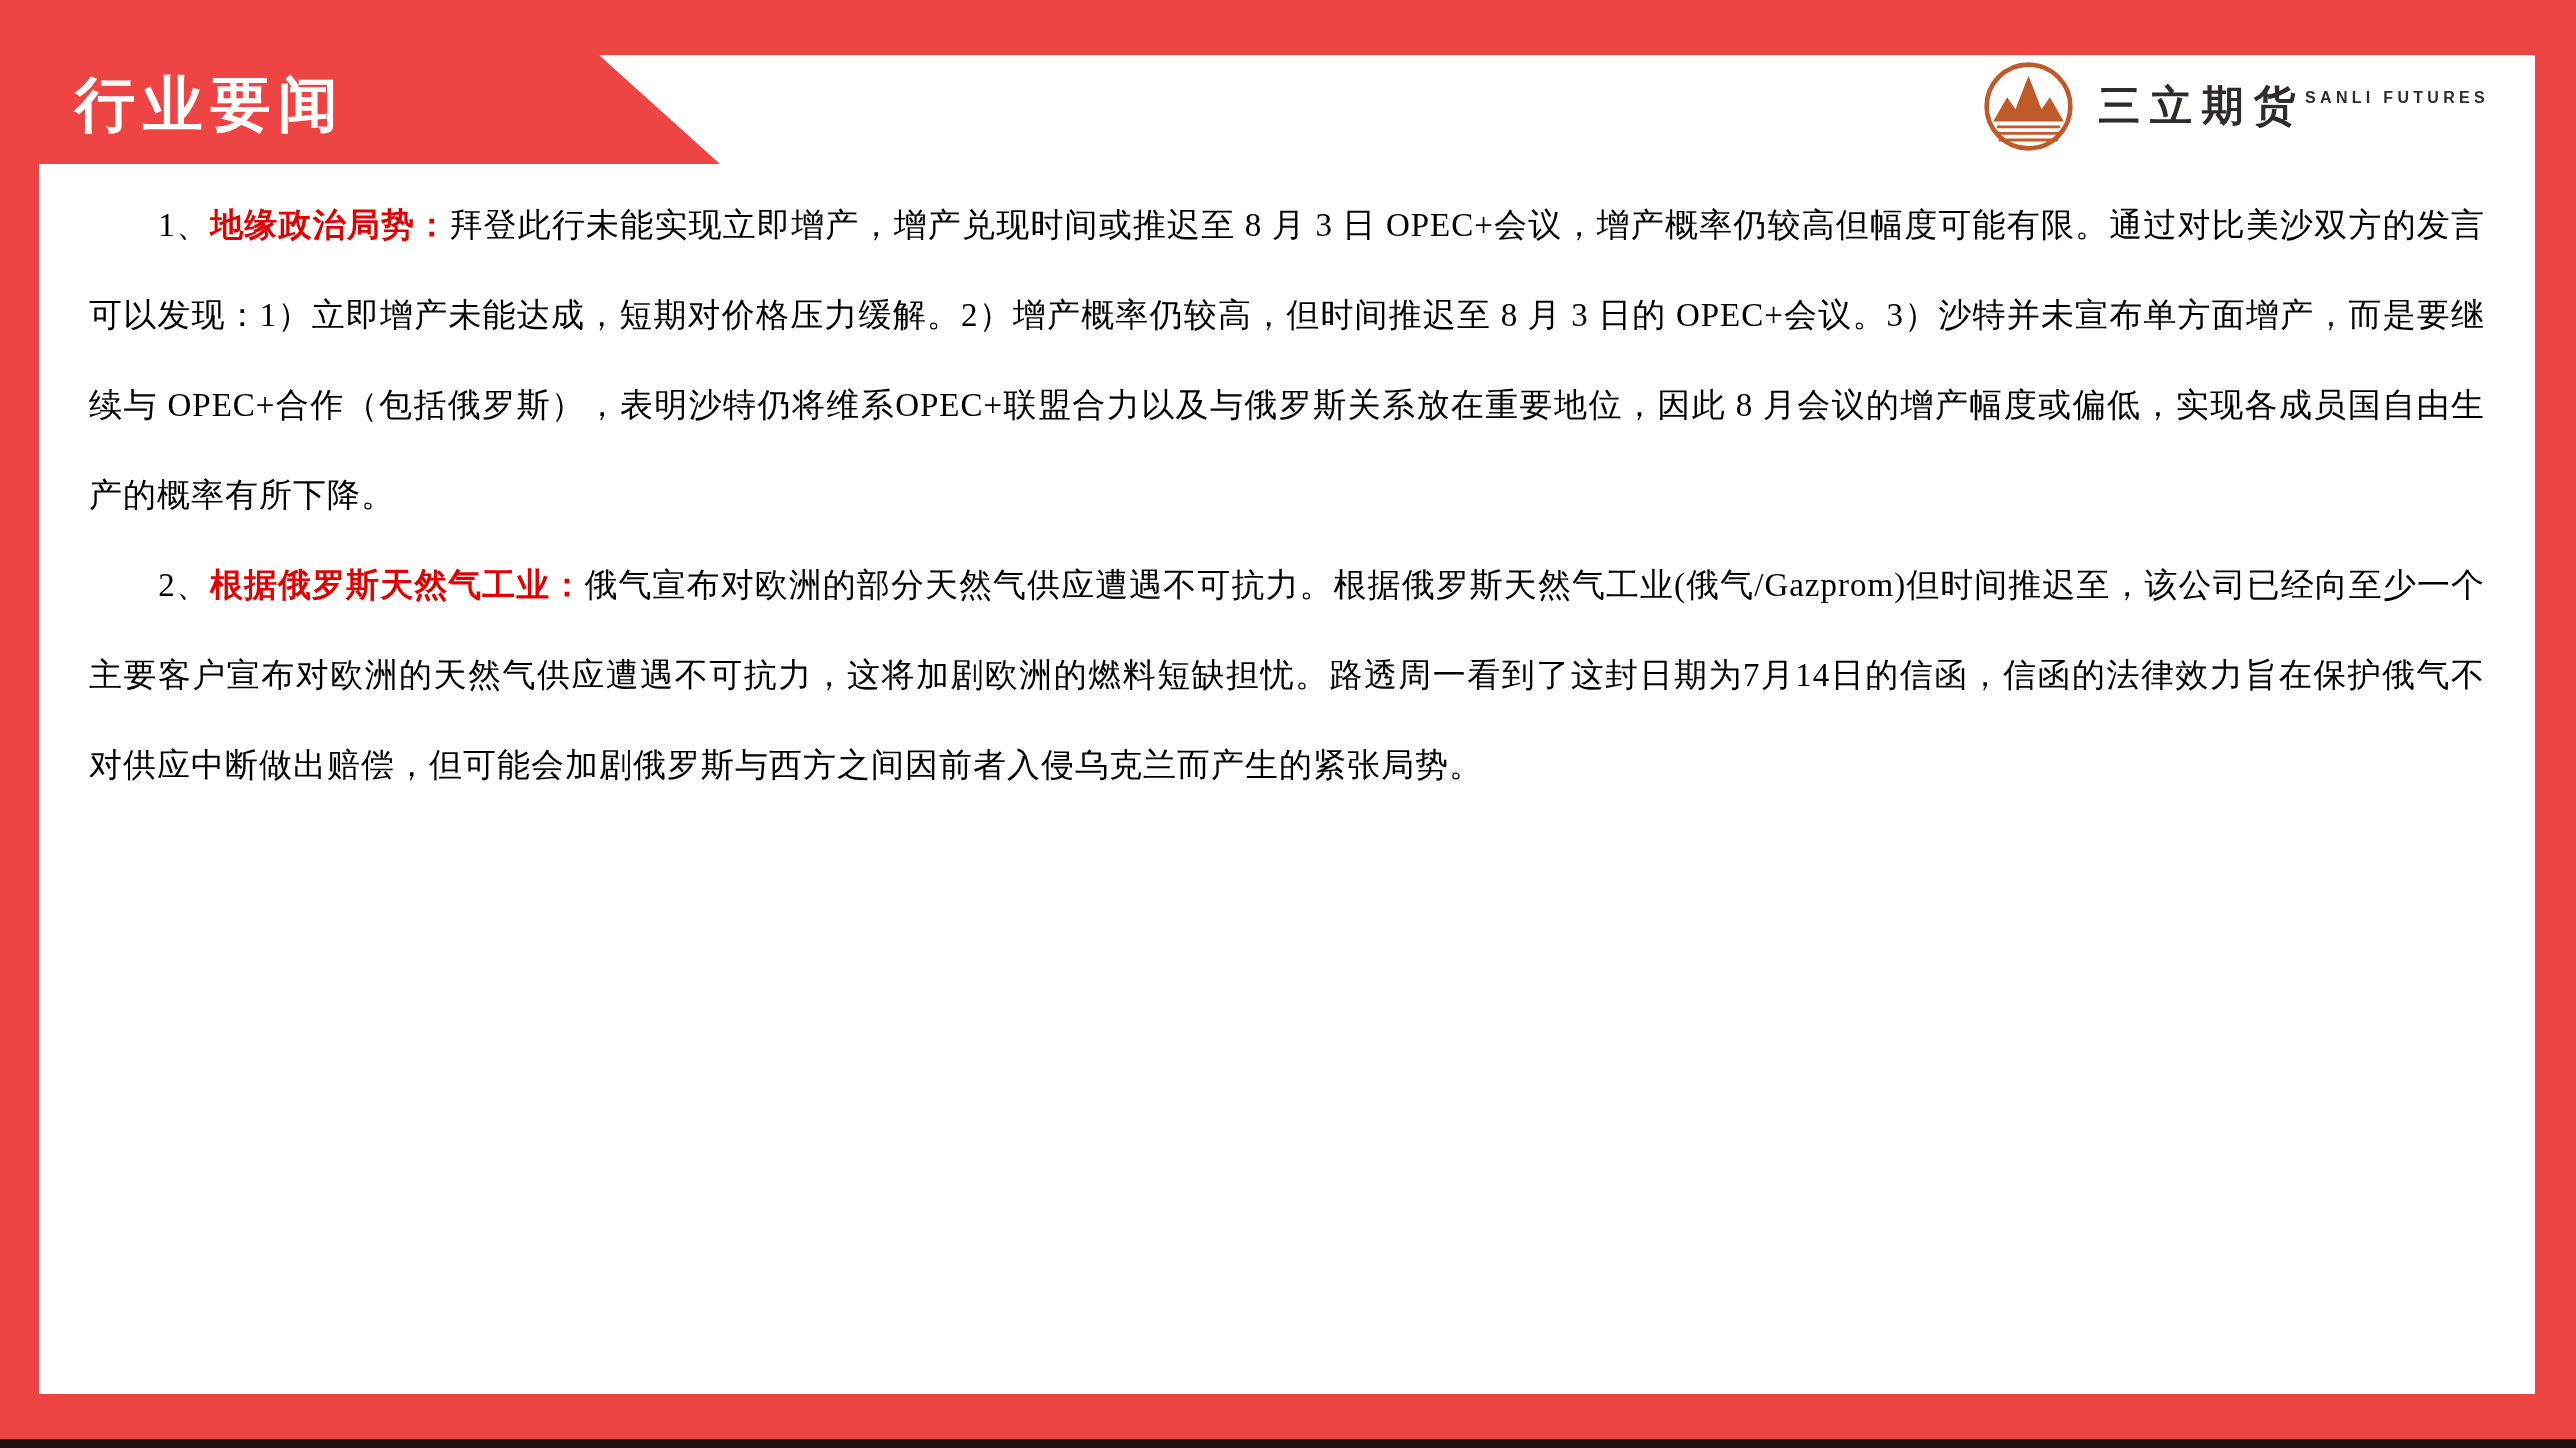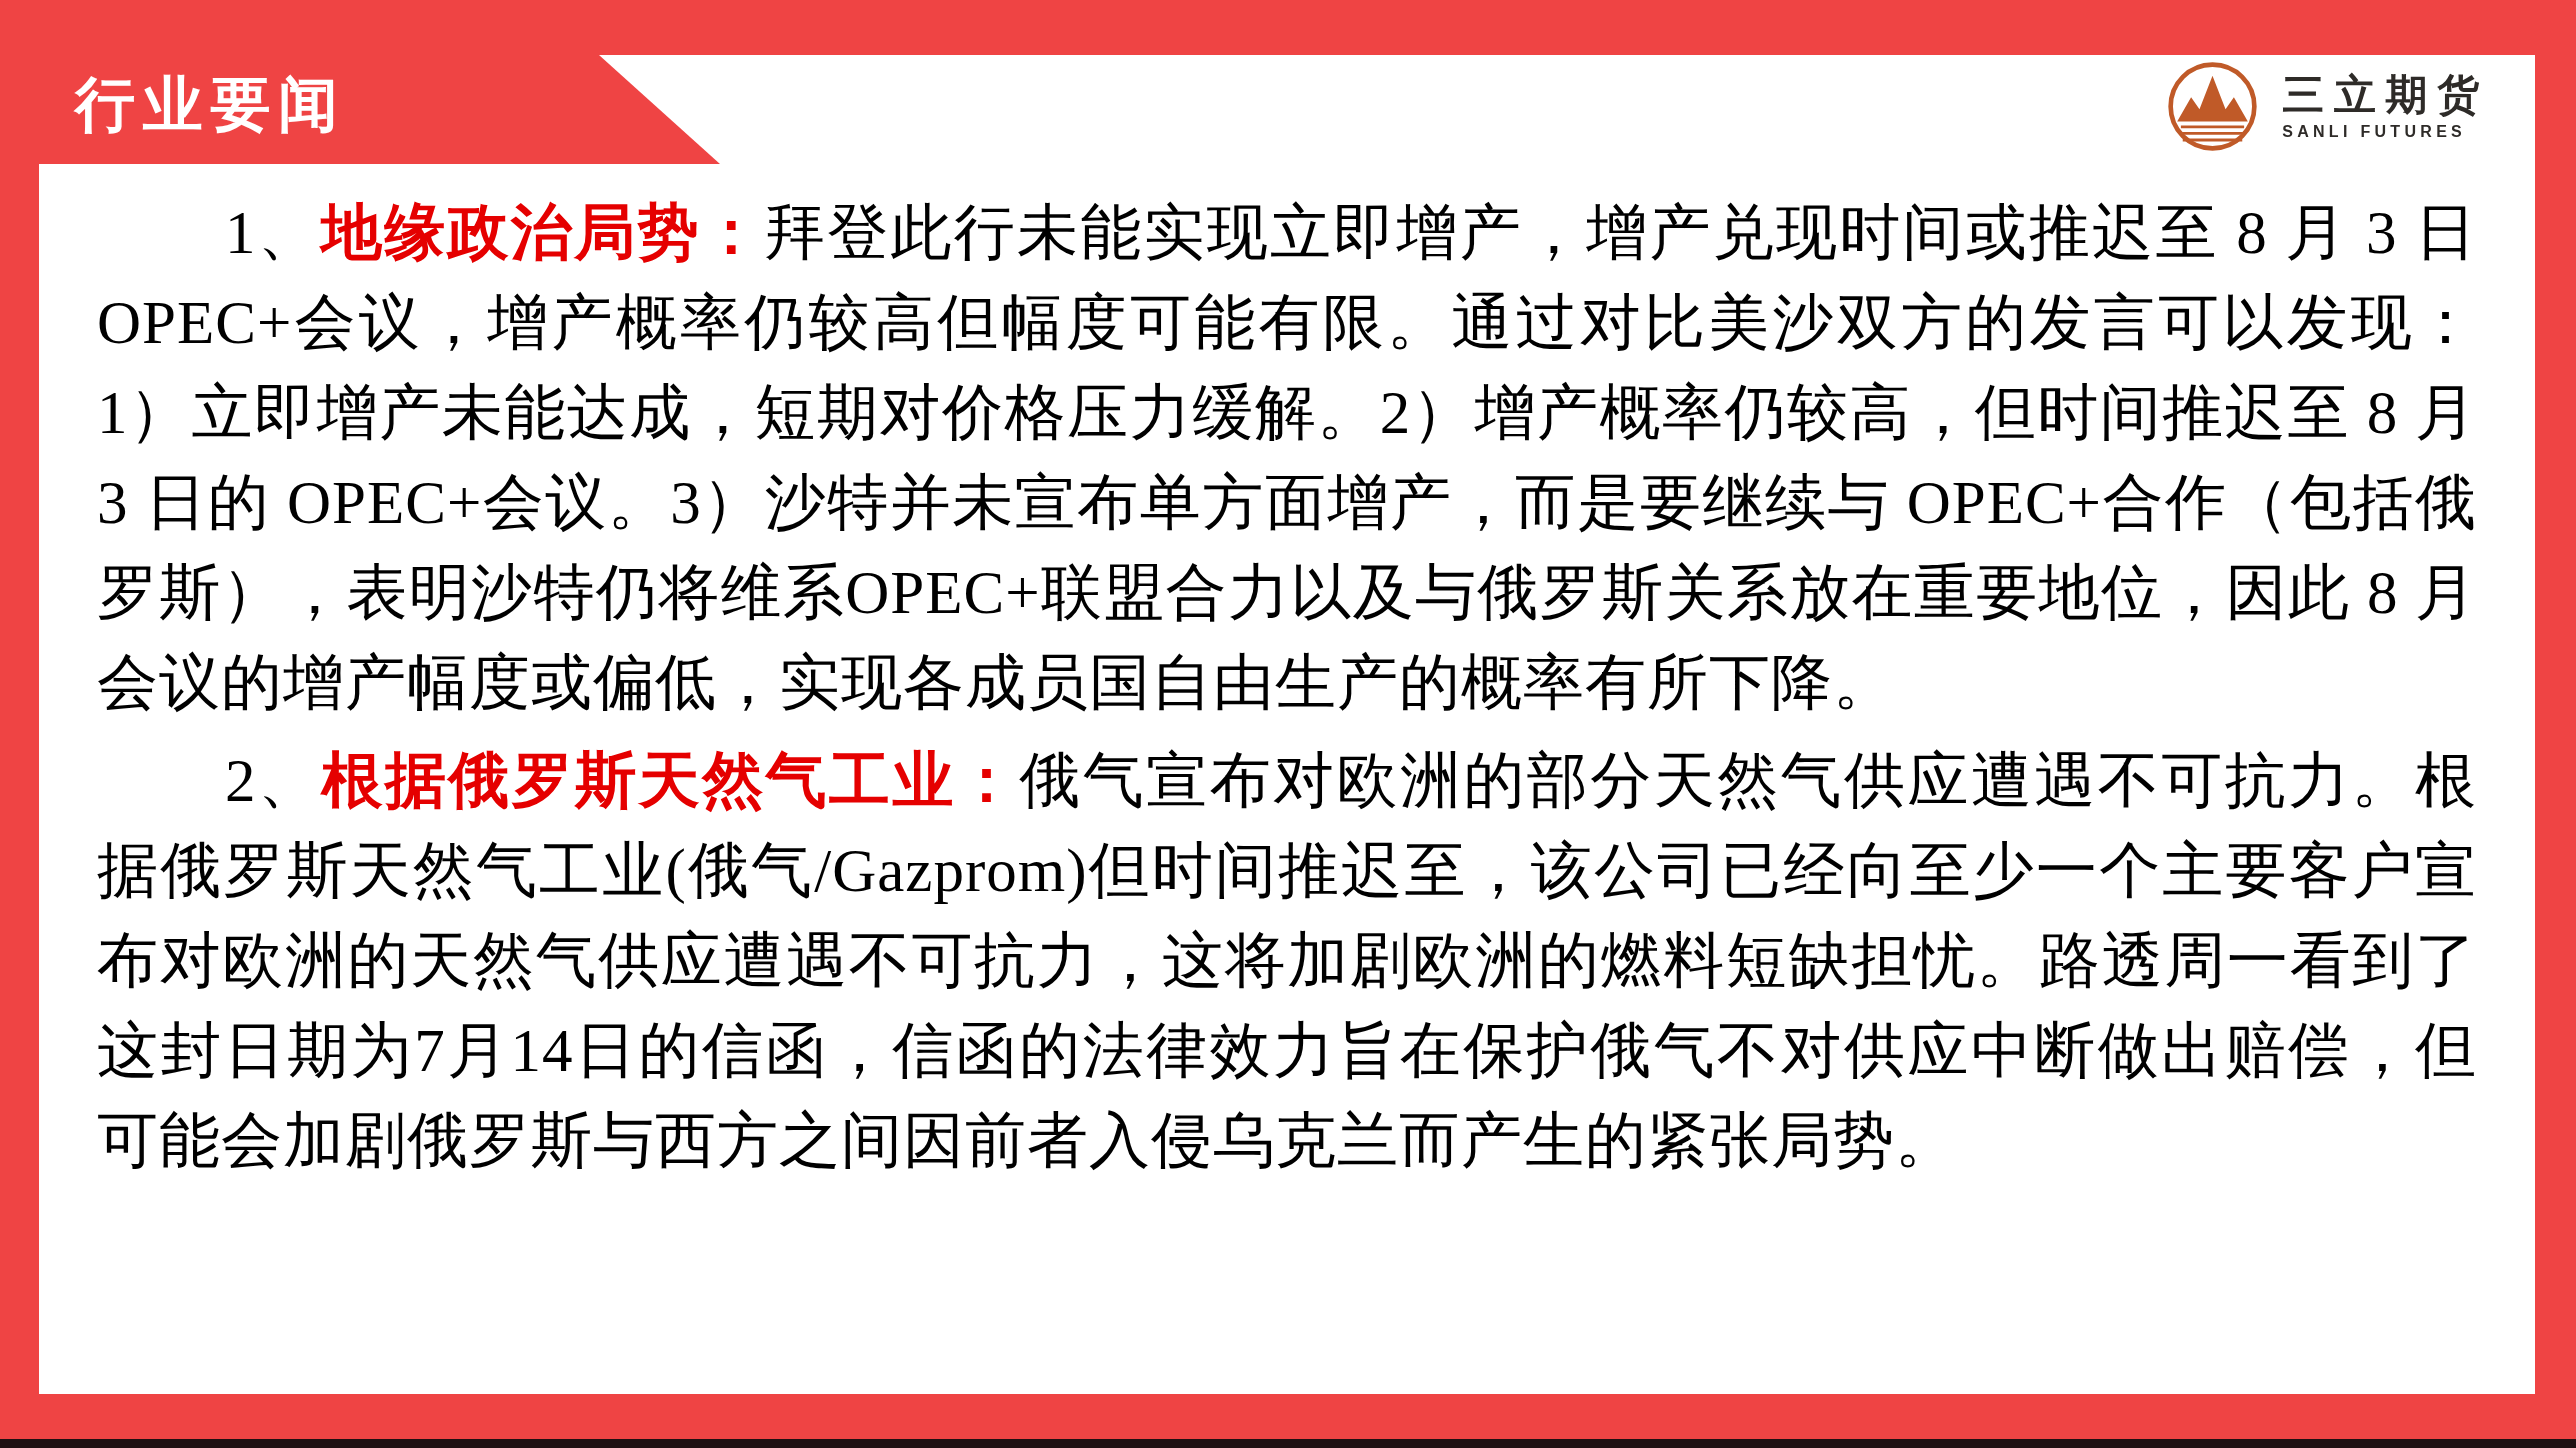--- a/index.html
+++ b/index.html
@@ -29,41 +29,41 @@
     font-weight: bold;
     letter-spacing: 7.7px;
     line-height: 1;
   }
   .logo-block {
     position: absolute;
     top: 58px; right: 87px; height: 97px;
     display: flex; align-items: center; gap: 23px;
   }
   .logo-mark { width: 93px; height: 93px; }
-  .brand-text { display: flex; flex-direction: column; justify-content: center; }
+  .brand-text { display: flex; flex-direction: row; justify-content: center; }
   .brand-cn {
     font-size: 42px; font-weight: bold; color: #2e2b28;
     letter-spacing: 9.7px; line-height: 1.1; white-space: nowrap;
     font-family: "Liberation Sans", "DejaVu Sans", sans-serif;
   }
   .brand-en {
     font-size: 16px; font-weight: bold; color: #2e2b28;
     letter-spacing: 4.3px; margin-top: 5.8px; white-space: nowrap;
     font-family: "Liberation Sans", "DejaVu Sans", sans-serif;
   }
   .content-panel {
     position: absolute;
     left: 39px; top: 164px; right: 41px; bottom: 55px;
     background: #ffffff;
     box-sizing: border-box;
     padding: 15.5px 50px 0 50px;
   }
   .news-para {
-    margin: 8px;
-    font-size: 61px;
+    margin: 0;
+    font-size: 33px;
     line-height: 90px;
     color: #000000;
     text-align: justify;
     text-indent: 2.1em;
     letter-spacing: 1px;
   }
   .news-para .para-heading.red-bold {
     color: #E50000;
     font-weight: bold;
   }

